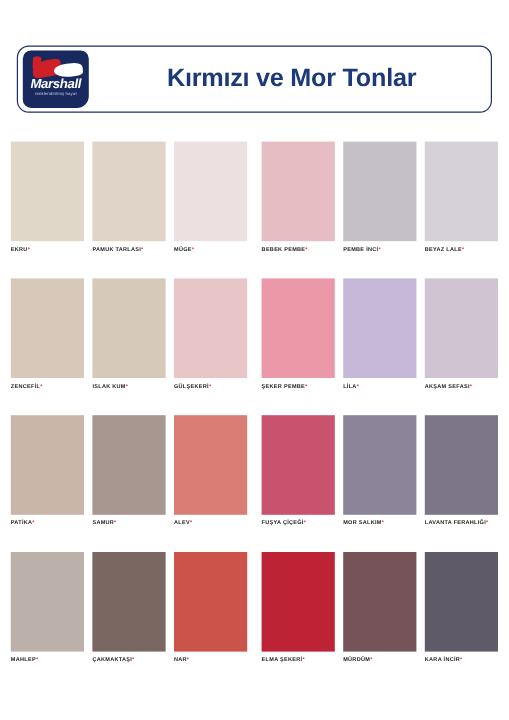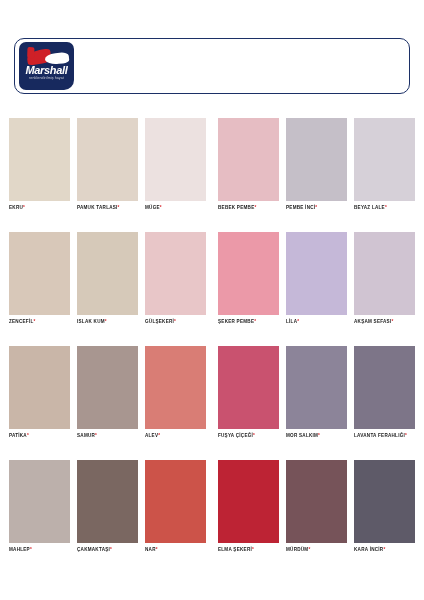--- a/index.html
+++ b/index.html
@@ -152,20 +152,21 @@
 </head>
 <body>
 
 <div class="header">
   <div class="logo">
     <div class="logo-swoosh-red"></div>
     <div class="logo-swoosh-white"></div>
     <div class="logo-wordmark">Marshall</div>
     <div class="logo-tagline">renklendirilmiş hayat</div>
   </div>
+  <div class="header-title">Kırmızı ve Mor Tonlar</div>
 </div>
 
 <div class="palette" id="palette">
     <div class="row">
       <div class="group left">
         <div class="swatch-cell">
           <div class="swatch" style="background: rgb(225, 215, 200);"></div>
           <div class="swatch-label">EKRU<span class="star">*</span></div>
         </div>
         <div class="swatch-cell">

